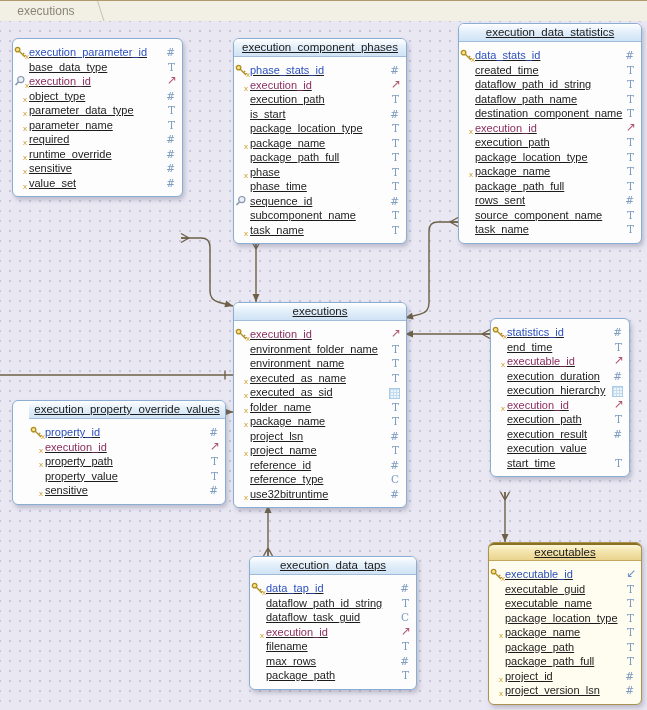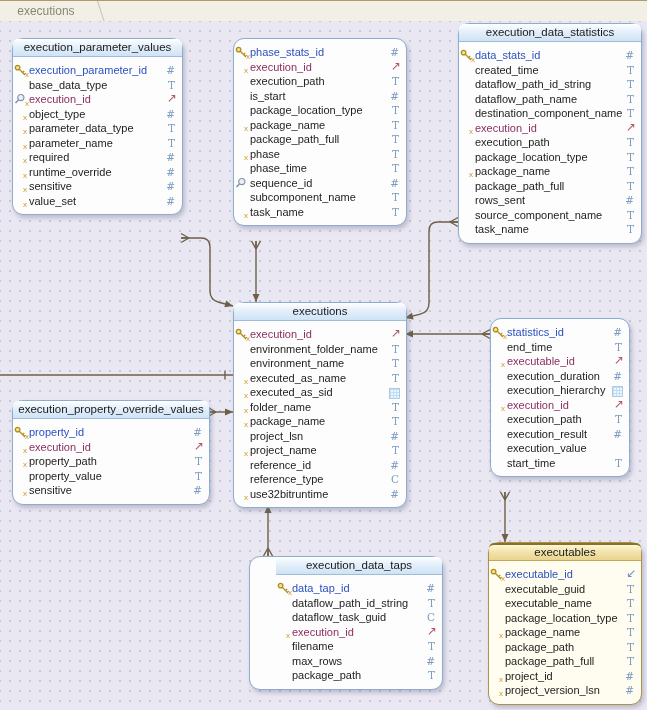--- a/index.html
+++ b/index.html
@@ -9,23 +9,23 @@
     background-size:10px 10px;background-position:5px 6px;
     font-family:"Liberation Sans",sans-serif;}
   .topstrip{position:absolute;left:0;top:0;width:647px;height:21px;
     background:#f2efe5;border-top:1px solid #ae9b6d;box-sizing:border-box;}
   .tab{position:absolute;left:0;top:1px;height:20px;padding:0 26px 0 14px;
     line-height:20px;font-size:12px;color:#8c8577;
     border-right:1px solid #c6c0ae;transform:skewX(18deg);transform-origin:top left;
     background:#f2efe5;}
   .tab span{display:inline-block;transform:skewX(-18deg);}
   svg.rel{position:absolute;left:0;top:0;pointer-events:none;}
-  .tbl{position:absolute;border:1px solid #8badd1;border-radius:11px;
+  .tbl{position:absolute;border:1px solid #8badd1;border-radius:6px;
     background:#fdfdfe;box-shadow:2px 3px 4px rgba(110,110,135,.35);
-    font-size:11px;color:#1c1c1c;}
+    font-size:11px;color:#1c1c1c;text-decoration:underline;}
   .tbl-h{height:17px;line-height:17px;text-align:center;font-size:11.5px;color:#1a1a1a;
     background:linear-gradient(#ffffff,#e6f1fb 40%,#cfe3f5);
     border-bottom:1px solid #a0bcd8;border-radius:5px 5px 0 0;white-space:nowrap;overflow:hidden;}
   .tbl.gold{border-color:#ab924e;background:#fffdf0;}
   .tbl.gold .tbl-h{background:linear-gradient(#fdf6d8,#f3e4ac 45%,#e9d48f);
     border-bottom:1px solid #c3a85c;border-top:2px solid #8a7023;height:15px;line-height:15px;}
   .tbl-b{padding:6px 0 6px 0;}
   .row{position:relative;height:14.5px;line-height:14.5px;padding-left:16px;white-space:nowrap;}
   .row .nm{color:#1c1c1c;}
   .row.pk .nm{color:#2b50bd;}
@@ -84,21 +84,20 @@
       <line x1="505" y1="500" x2="500.5" y2="492" stroke="#6d6047" stroke-width="1.4"></line>
       <line x1="505" y1="500" x2="505" y2="492" stroke="#6d6047" stroke-width="1.4"></line>
       <line x1="505" y1="500" x2="509.5" y2="492" stroke="#6d6047" stroke-width="1.4"></line>
       <polygon points="505,542 501.5,534 508.5,534" fill="#6d6047"></polygon>
     </svg>
   <div class="topstrip"></div>
   <div class="tab">
     <span>executions</span>
   </div>
 <div class="tbl blue" style="left: 12px; top: 38px; width: 169px;">
-      <div class="tbl-h">execution_parameter_values</div>
       <div class="tbl-b">
         <div class="row pk"><span class="pre">
             <svg width="13" height="13" viewBox="0 0 13 13">
               <circle cx="3.6" cy="3.6" r="2.3" fill="#f7e38a" stroke="#b08c1e" stroke-width="1.3"></circle>
               <path d="M5.3 5.3 L11 11 M8.6 8.6 l1.6-1.6 M10.4 10.4 l1.3-1.3" stroke="#b08c1e" stroke-width="1.3" fill="none"></path>
             </svg>
             <span class="xm after-ic">x</span>
           </span><span class="nm">execution_parameter_id</span><span class="typ num">#</span></div>
         <div class="row "><span class="pre"></span><span class="nm">base_data_type</span><span class="typ text">T</span></div>
         <div class="row fk"><span class="pre">
@@ -125,20 +124,21 @@
           </span><span class="nm">runtime_override</span><span class="typ num">#</span></div>
         <div class="row "><span class="pre">
             <span class="xm">x</span>
           </span><span class="nm">sensitive</span><span class="typ num">#</span></div>
         <div class="row "><span class="pre">
             <span class="xm">x</span>
           </span><span class="nm">value_set</span><span class="typ num">#</span></div>
       </div>
     </div>
     <div class="tbl blue" style="left: 233px; top: 38px; width: 172px;">
+      <div class="tbl-h">execution_component_phases</div>
       <div class="tbl-b">
         <div class="row pk"><span class="pre">
             <svg width="13" height="13" viewBox="0 0 13 13">
               <circle cx="3.6" cy="3.6" r="2.3" fill="#f7e38a" stroke="#b08c1e" stroke-width="1.3"></circle>
               <path d="M5.3 5.3 L11 11 M8.6 8.6 l1.6-1.6 M10.4 10.4 l1.3-1.3" stroke="#b08c1e" stroke-width="1.3" fill="none"></path>
             </svg>
             <span class="xm after-ic">x</span>
           </span><span class="nm">phase_stats_id</span><span class="typ num">#</span></div>
         <div class="row fk"><span class="pre">
             <span class="xm">x</span>
@@ -246,21 +246,21 @@
         <div class="row "><span class="pre"></span><span class="nm">execution_hierarchy</span><span class="typ blob"></span></div>
         <div class="row fk"><span class="pre">
             <span class="xm">x</span>
           </span><span class="nm">execution_id</span><span class="typ fkarr">↗</span></div>
         <div class="row "><span class="pre"></span><span class="nm">execution_path</span><span class="typ text">T</span></div>
         <div class="row "><span class="pre"></span><span class="nm">execution_result</span><span class="typ num">#</span></div>
         <div class="row "><span class="pre"></span><span class="nm">execution_value</span></div>
         <div class="row "><span class="pre"></span><span class="nm">start_time</span><span class="typ text">T</span></div>
       </div>
     </div>
-    <div class="tbl blue" style="left: 12px; top: 400px; width: 196px;">
+    <div class="tbl blue" style="left: 12px; top: 400px; width: 196px; padding-left: 16px;">
       <div class="tbl-h">execution_property_override_values</div>
       <div class="tbl-b">
         <div class="row pk"><span class="pre">
             <svg width="13" height="13" viewBox="0 0 13 13">
               <circle cx="3.6" cy="3.6" r="2.3" fill="#f7e38a" stroke="#b08c1e" stroke-width="1.3"></circle>
               <path d="M5.3 5.3 L11 11 M8.6 8.6 l1.6-1.6 M10.4 10.4 l1.3-1.3" stroke="#b08c1e" stroke-width="1.3" fill="none"></path>
             </svg>
             <span class="xm after-ic">x</span>
           </span><span class="nm">property_id</span><span class="typ num">#</span></div>
         <div class="row fk"><span class="pre">
@@ -268,21 +268,21 @@
           </span><span class="nm">execution_id</span><span class="typ fkarr">↗</span></div>
         <div class="row "><span class="pre">
             <span class="xm">x</span>
           </span><span class="nm">property_path</span><span class="typ text">T</span></div>
         <div class="row "><span class="pre"></span><span class="nm">property_value</span><span class="typ text">T</span></div>
         <div class="row "><span class="pre">
             <span class="xm">x</span>
           </span><span class="nm">sensitive</span><span class="typ num">#</span></div>
       </div>
     </div>
-    <div class="tbl blue" style="left: 249px; top: 556px; width: 166px; padding-left: 26px;">
+    <div class="tbl blue" style="left: 249px; top: 556px; width: 166px;">
       <div class="tbl-h">execution_data_taps</div>
       <div class="tbl-b">
         <div class="row pk"><span class="pre">
             <svg width="13" height="13" viewBox="0 0 13 13">
               <circle cx="3.6" cy="3.6" r="2.3" fill="#f7e38a" stroke="#b08c1e" stroke-width="1.3"></circle>
               <path d="M5.3 5.3 L11 11 M8.6 8.6 l1.6-1.6 M10.4 10.4 l1.3-1.3" stroke="#b08c1e" stroke-width="1.3" fill="none"></path>
             </svg>
             <span class="xm after-ic">x</span>
           </span><span class="nm">data_tap_id</span><span class="typ num">#</span></div>
         <div class="row "><span class="pre"></span><span class="nm">dataflow_path_id_string</span><span class="typ text">T</span></div>

